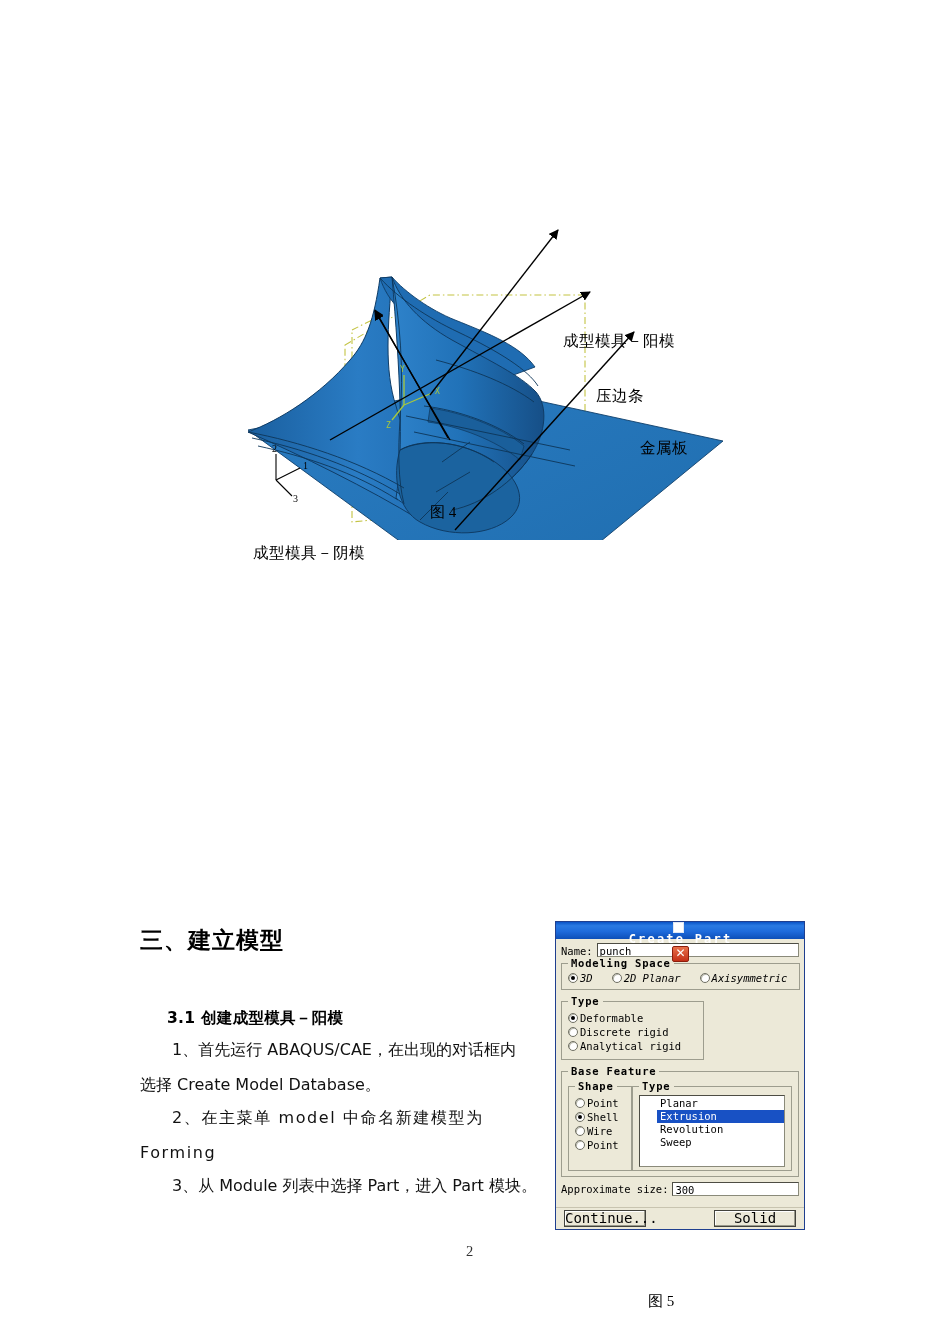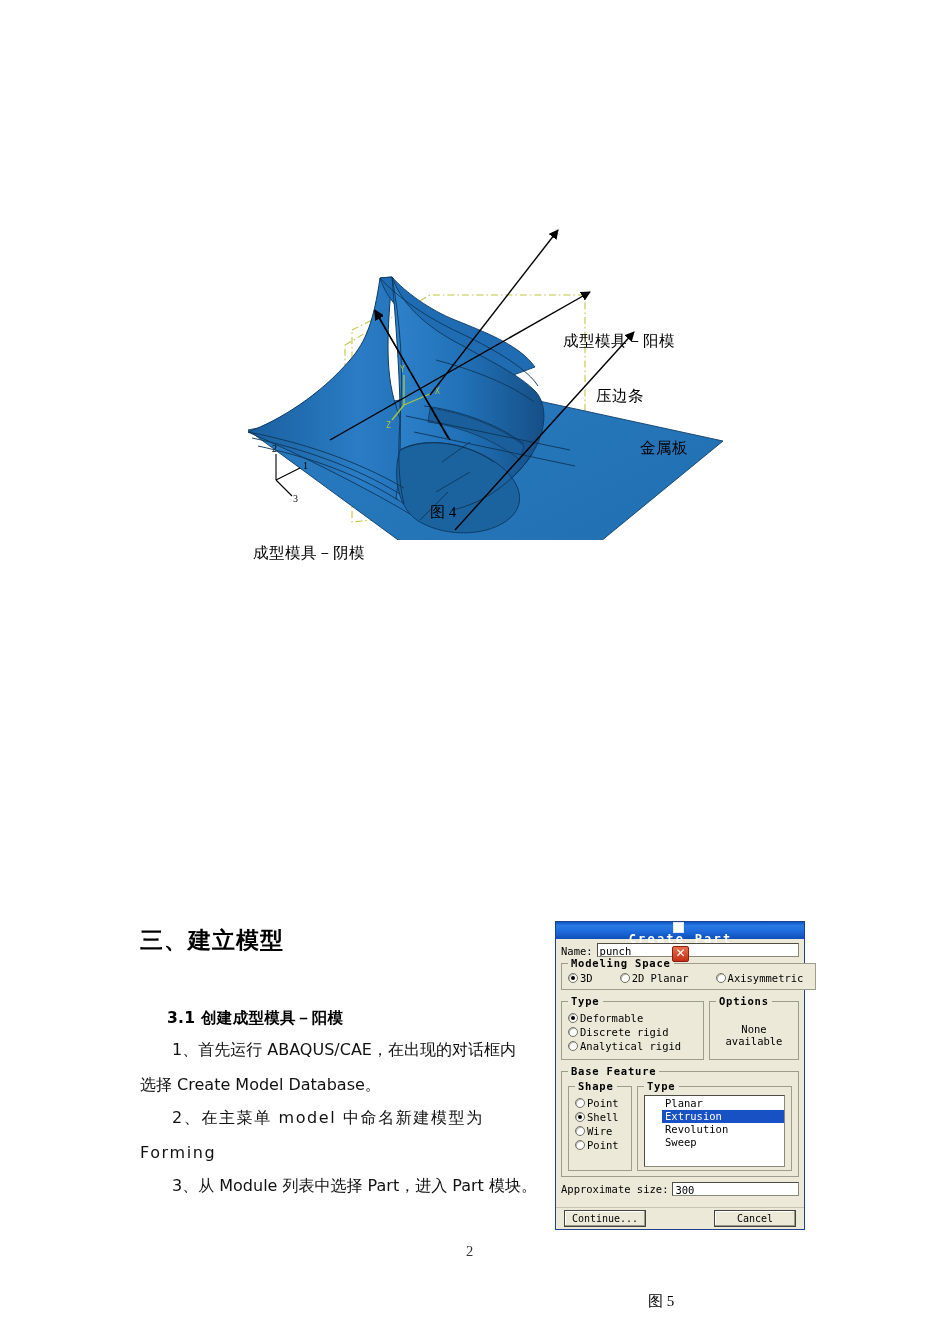--- a/index.html
+++ b/index.html
@@ -180,21 +180,21 @@
     background: #ece9d8;
   }
   fieldset.grp > legend {
     font-weight: bold;
     padding: 0 3px;
     font-family: "DejaVu Sans Mono", monospace;
     font-size: 10.5px;
     letter-spacing: 0.8px;
   }
 
-  .radio-line { display:flex; align-items:center; gap:21px; white-space: nowrap; }
+  .radio-line { display:flex; align-items:center; gap:13px; white-space: nowrap; font-style: italic; }
   .rad {
     display:inline-block;
     width: 8px; height: 8px;
     border-radius: 50%;
     background: #ffffff;
     border: 1px solid #6f6f62;
     box-shadow: inset 1px 1px 0 #b9b9ad;
     position: relative;
     vertical-align: -1px;
     margin-right: 2px;
@@ -210,21 +210,21 @@
   }
   .opt { display:block; margin: 2px 0; white-space: nowrap; }
   .opt-inline { display:inline-block; margin-right: 6px; white-space: nowrap; }
 
   .two-col { display:flex; gap: 5px; margin-bottom: 5px; }
   .two-col > fieldset { margin-bottom: 0; }
   #type-group { width: 143px; box-sizing: border-box; }
   #options-group { flex:1; box-sizing: border-box; display:flex; flex-direction:column; }
   #options-none { margin: auto 0; text-align:center; padding: 10px 0 4px 0; }
 
-  #basefeature-inner { display:flex; gap: 5px; }
+  #basefeature-inner { display:flex; }
   #shape-group { width: 64px; box-sizing: border-box; margin-bottom:0; }
   #btype-group { flex:1; box-sizing: border-box; margin-bottom:0; padding-bottom:3px; }
 
   #btype-list {
     background:#ffffff;
     border: 1px solid #8a8a7a;
     border-top-color:#4d4d44;
     border-left-color:#4d4d44;
     height: 72px;
     padding: 1px 0 0 17px;
@@ -255,21 +255,21 @@
     padding: 2px 8px 2px 8px;
     border-top: 1px solid #c8c4b0;
   }
   .dlg-btn {
     background:#ece9d8;
     border: 1px solid #43433c;
     padding: 1px 0;
     width: 80px;
     text-align:center;
     font-family: "DejaVu Sans Mono", monospace;
-    font-size: 10px;
+    font-size: 14px;
     line-height: 13px;
     box-shadow: inset -1px -1px 0 #9a9a8c, inset 1px 1px 0 #ffffff;
   }
 </style>
 </head>
 <body>
 
 <div id="figure4">
   <svg id="fig4-svg" width="950" height="420" viewBox="0 0 950 420">
     <defs>
@@ -446,24 +446,20 @@
           <span class="rad on"></span><span>Deformable</span>
         </span>
         <span class="opt">
           <span class="rad"></span><span>Discrete rigid</span>
         </span>
         <span class="opt">
           <span class="rad"></span><span>Analytical rigid</span>
         </span>
       </fieldset>
 
-      <fieldset class="grp" id="options-group">
-        <legend>Options</legend>
-        <div id="options-none">None available</div>
-      </fieldset>
     </div>
 
     <fieldset class="grp" id="basefeature-group">
       <legend>Base Feature</legend>
       <div id="basefeature-inner">
 
         <fieldset class="grp" id="shape-group">
           <legend>Shape</legend>
           <span class="opt">
             <span class="rad"></span><span>Point</span>
@@ -493,17 +489,17 @@
     </fieldset>
 
     <div class="row-size">
       <span class="lbl">Approximate size:</span>
       <span class="txtfield">300</span>
     </div>
   </div>
 
   <div id="btn-row">
     <div class="dlg-btn">Continue...</div>
-    <div class="dlg-btn">Cancel</div>
+    <div class="dlg-btn">Solid</div>
   </div>
 </div>
 
 <div class="figcaption" id="cap-fig5">图 5</div>
 
 </body></html>

